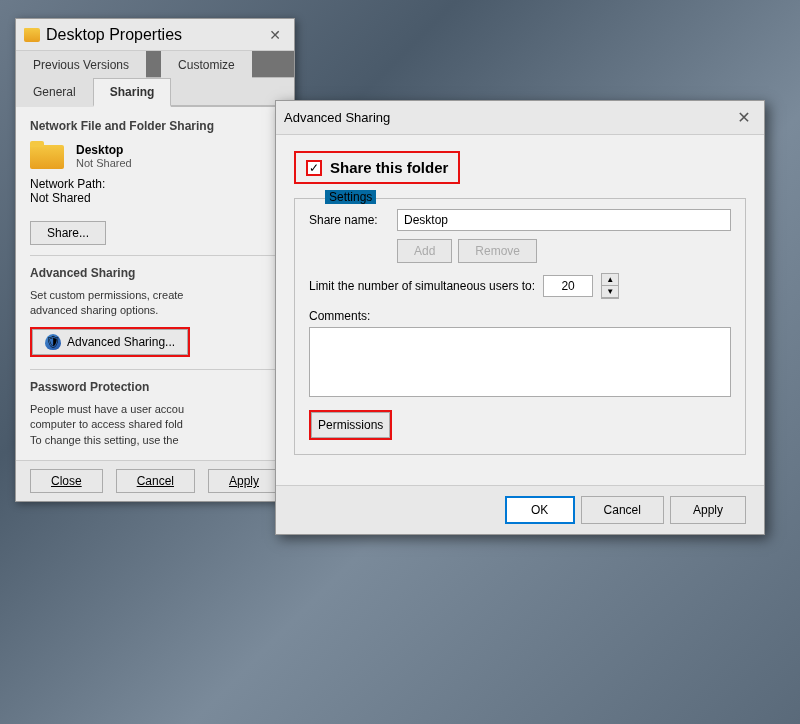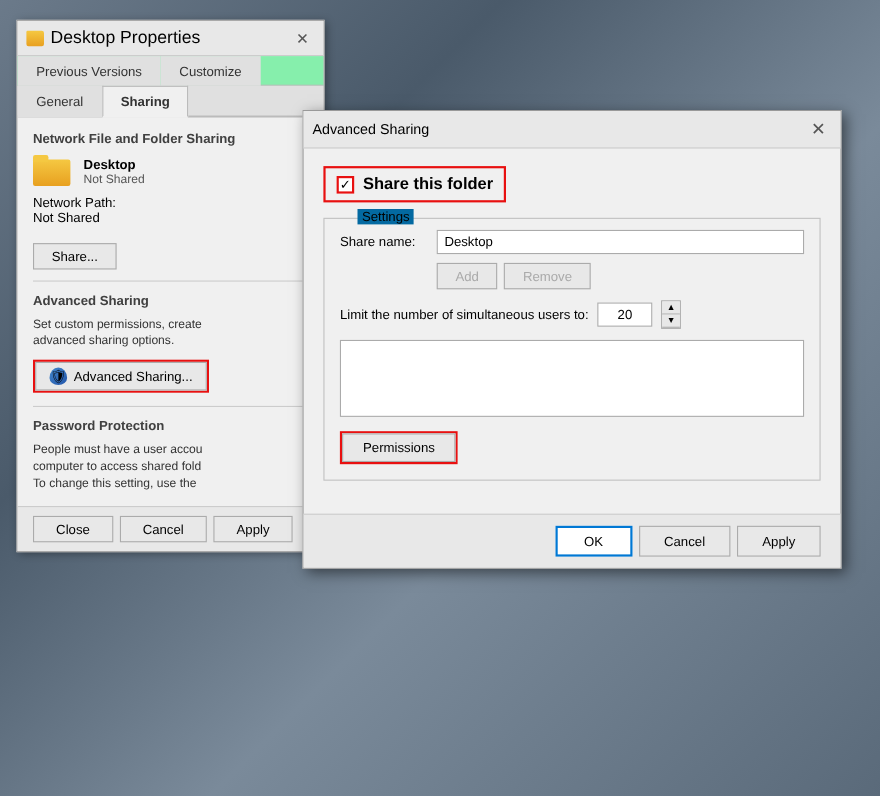--- a/index.html
+++ b/index.html
@@ -71,22 +71,23 @@
       display: flex;
       align-items: center;
       justify-content: center;
       font-size: 14px;
       color: #555;
     }
 
     
     .tab-bar-top {
       display: flex;
-      background: #86efac;
+      background: #737373;
       border-bottom: 1px solid #bbb;
+      gap: 15px;
     }
 
     .tab {
       padding: 6px 16px;
       font-size: 12px;
       cursor: pointer;
       border: 1px solid transparent;
       border-bottom: none;
       margin-bottom: -1px;
       background: #e0e0e0;
@@ -262,24 +263,25 @@
     .pwd-desc {
       font-size: 11px;
       color: #333;
       line-height: 1.4;
     }
 
     
     .dialog-footer {
       padding: 8px 14px;
       display: flex;
-      justify-content: flex-start;
+      justify-content: space-between;
       gap: 6px;
       background: #e8e8e8;
       border-top: 1px solid #ccc;
+      text-decoration: underline;
     }
 
     .footer-btn {
       padding: 4px 20px;
       background: #e8e8e8;
       border: 1px solid #ababab;
       font-size: 12px;
       cursor: pointer;
       min-width: 70px;
     }
@@ -466,21 +468,21 @@
       gap: 6px;
       margin-top: 10px;
     }
 
     .perms-btn-wrapper {
       border: 2.5px solid #e81010;
       display: inline-block;
     }
 
     .perms-btn {
-      padding: 5px 18px;
+      padding: 5px 6px;
       background: #e8e8e8;
       border: 1px solid #ababab;
       font-size: 12px;
       cursor: pointer;
     }
 
     .caching-btn {
       padding: 5px 18px;
       background: #e8e8e8;
       border: 1px solid #ababab;
@@ -621,20 +623,21 @@
       <div class="limit-row">
         <span class="limit-label">Limit the number of simultaneous users to:</span>
         <input type="text" class="limit-input" value="20" style="">
         <div class="spinner-btns">
           <button class="spinner-btn">▲</button>
           <button class="spinner-btn">▼</button>
         </div>
       </div>
 
       <div style="margin-top: 10px;">
+        <div class="comments-label">Comments:</div>
         <textarea class="comments-box" style=""></textarea>
       </div>
 
       <div class="perms-row">
         <div class="perms-btn-wrapper">
           <button class="perms-btn">Permissions</button>
         </div>
       </div>
     </div>
   </div>

